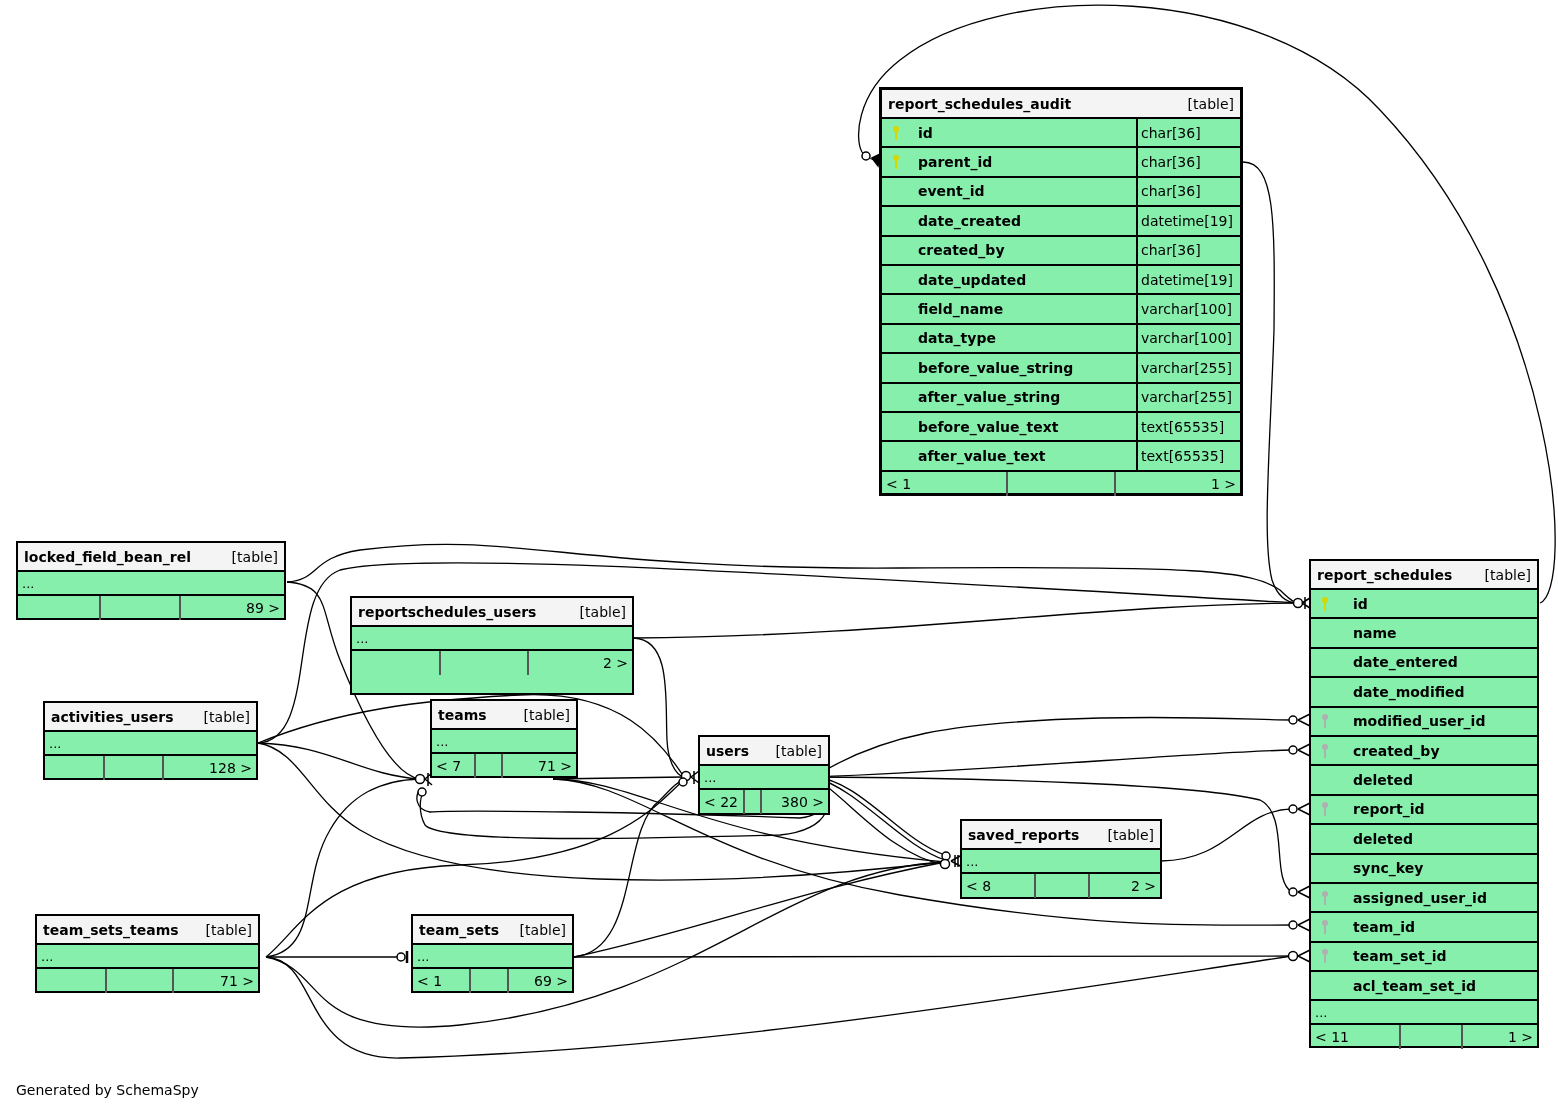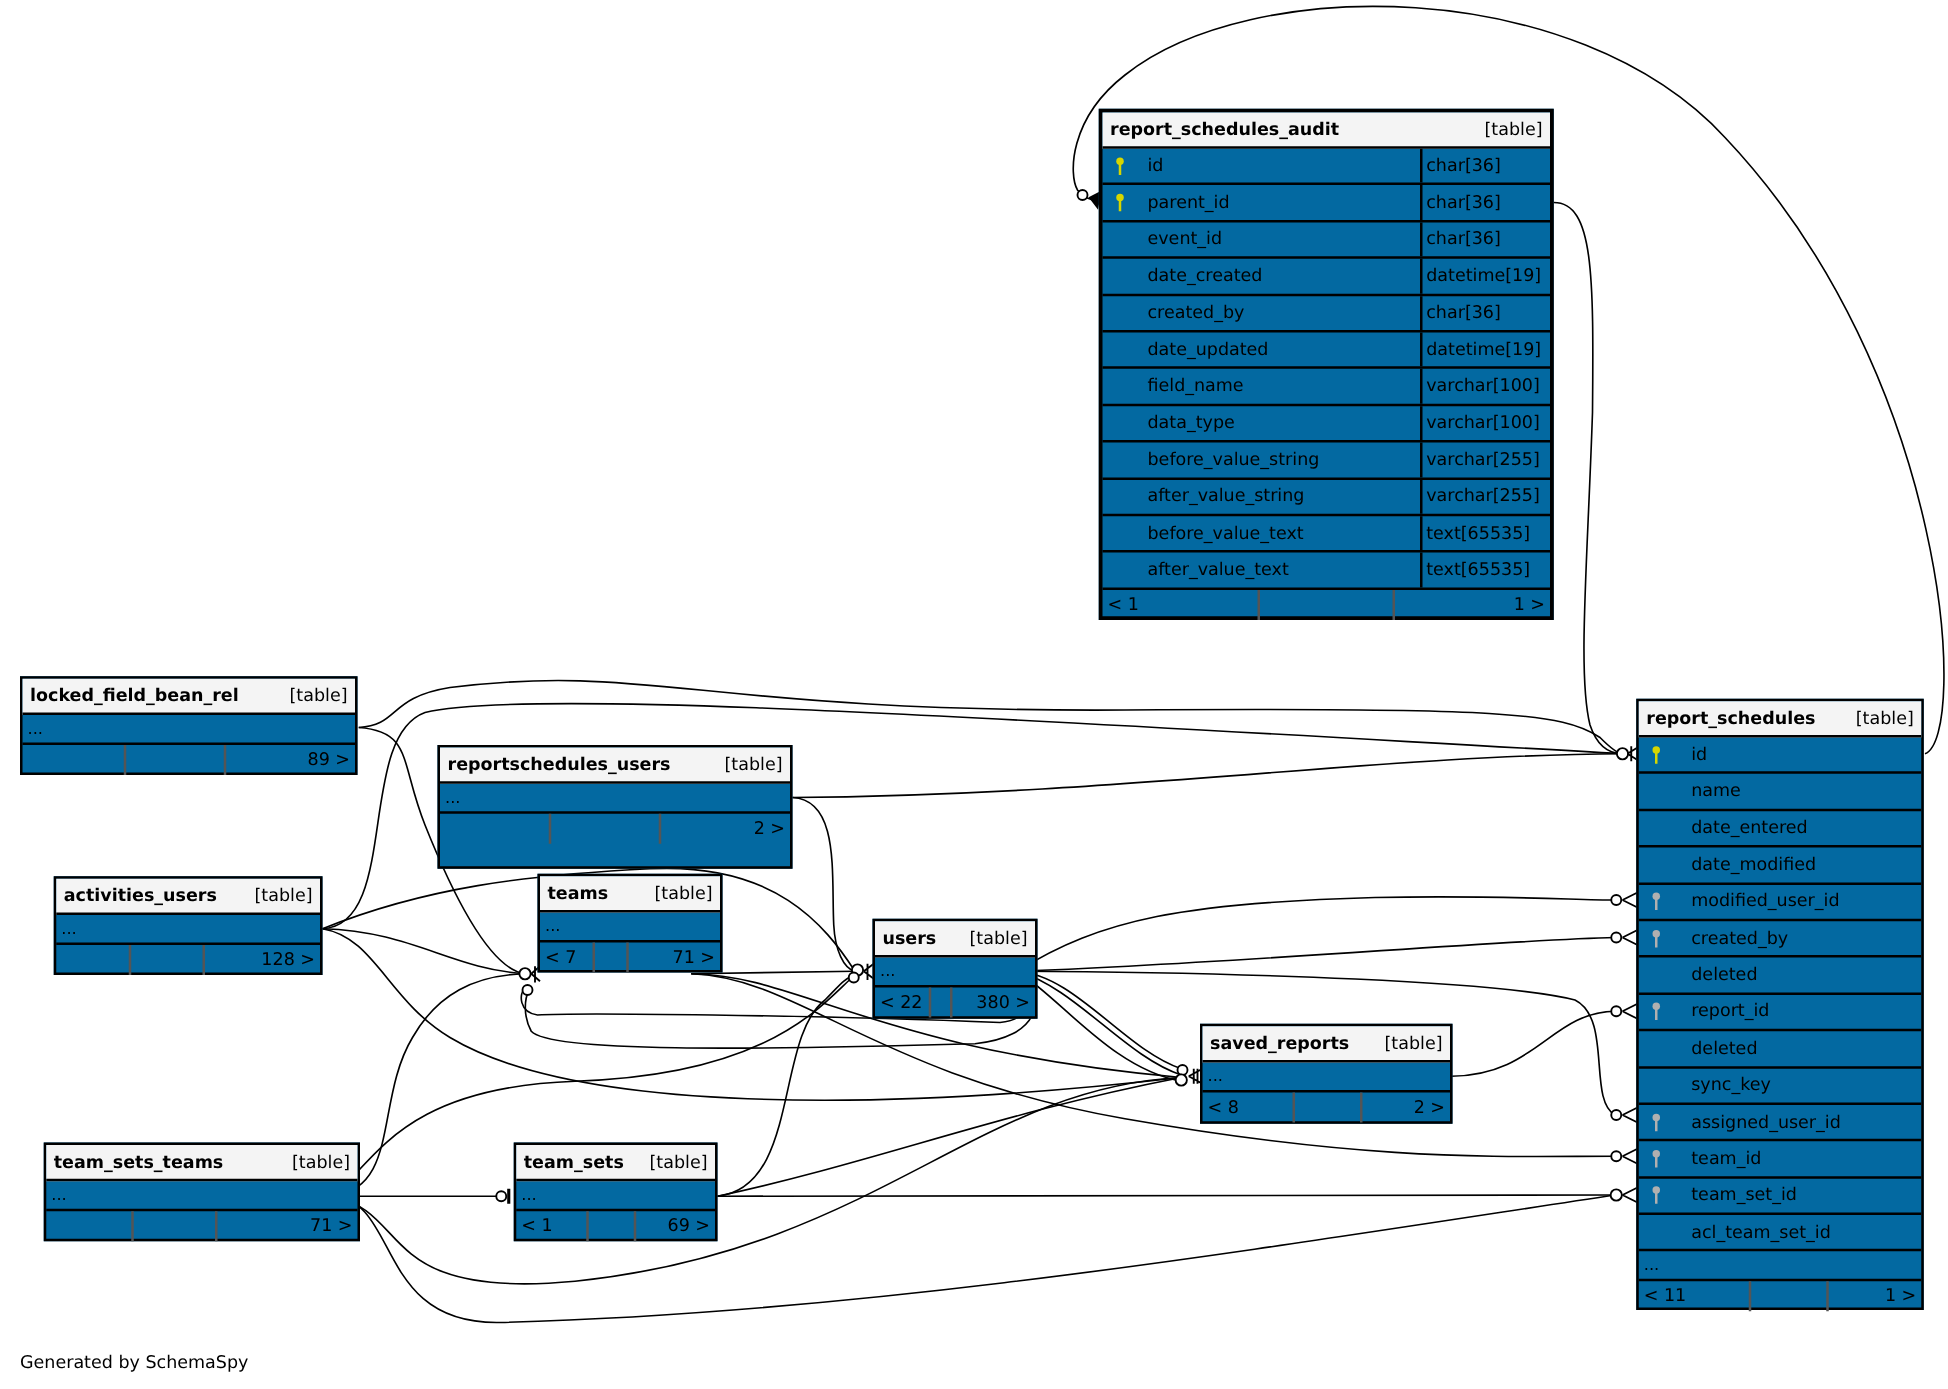--- a/index.html
+++ b/index.html
@@ -1,27 +1,27 @@
 <!DOCTYPE html>
 <html><head>
 <meta charset="utf-8">
 <style>
   html, body { margin:0; padding:0; background:#ffffff; }
   body { width:1558px; height:1111px; position:relative; overflow:hidden;
          font-family:"DejaVu Sans", sans-serif; font-size:14px; color:#000; }
   #edges { position:absolute; left:0; top:0; width:1558px; height:1111px; }
-  .tbl { position:absolute; background:#0369a1; border:2px solid #000; box-sizing:border-box; }
+  .tbl { position:absolute; background:#86efac; border:2px solid #000; box-sizing:border-box; }
   .tbl.focus { border:3px solid #000; }
   .tbl .hdr { background:#f4f4f4; height:29px; border-bottom:2px solid #000; display:flex;
               align-items:center; justify-content:space-between; padding:0 6px; box-sizing:border-box; }
   .tbl .hdr .nm { font-weight:bold; font-size:14px; }
   .tbl .hdr .tp { font-size:14px; }
   .row { height:29.4px; border-bottom:2px solid #000; display:flex; align-items:center; box-sizing:border-box; }
   .row .key { width:28px; display:flex; align-items:center; justify-content:center; }
-  .row .col { flex:1; padding-left:8px; }
+  .row .col { flex:1; padding-left:8px;font-weight:bold; }
   .row .typ { width:104px; border-left:2px solid #000; height:100%; display:flex; align-items:center; padding-left:3px; box-sizing:border-box; }
   .ell { height:24px; border-bottom:2px solid #000; display:flex; align-items:center; padding-left:4px; box-sizing:border-box; font-size:13px; }
   .ftr { height:24px; display:flex; box-sizing:border-box; font-size:14px; }
   .ftr div { display:flex; align-items:center; box-sizing:border-box; padding:0 4px; }
   .ftr .p { border-right:2px solid #555; }
   .ftr .c { border-right:2px solid #555; }
   .ftr .ch { justify-content:flex-end; flex:1; }
   .footer-note { position:absolute; left:16px; top:1082px; font-size:14px; }
 </style>
 </head>
@@ -380,21 +380,21 @@
     <span class="tp">[table]</span>
   </div>
   <div class="ell">...</div>
   <div class="ftr">
     <div class="p" style="width:74px">&lt; 8</div>
     <div class="c" style="width:54px"></div>
     <div class="ch">2 &gt;</div>
   </div>
 </div>
 
-<div class="tbl" style="left:35px;top:914px;width:253px;height:79px;">
+<div class="tbl" style="left:35px;top:914px;width:225px;height:79px;">
   <div class="hdr">
     <span class="nm">team_sets_teams</span>
     <span class="tp">[table]</span>
   </div>
   <div class="ell">...</div>
   <div class="ftr">
     <div class="p" style="width:70px"></div>
     <div class="c" style="width:67px"></div>
     <div class="ch">71 &gt;</div>
   </div>

